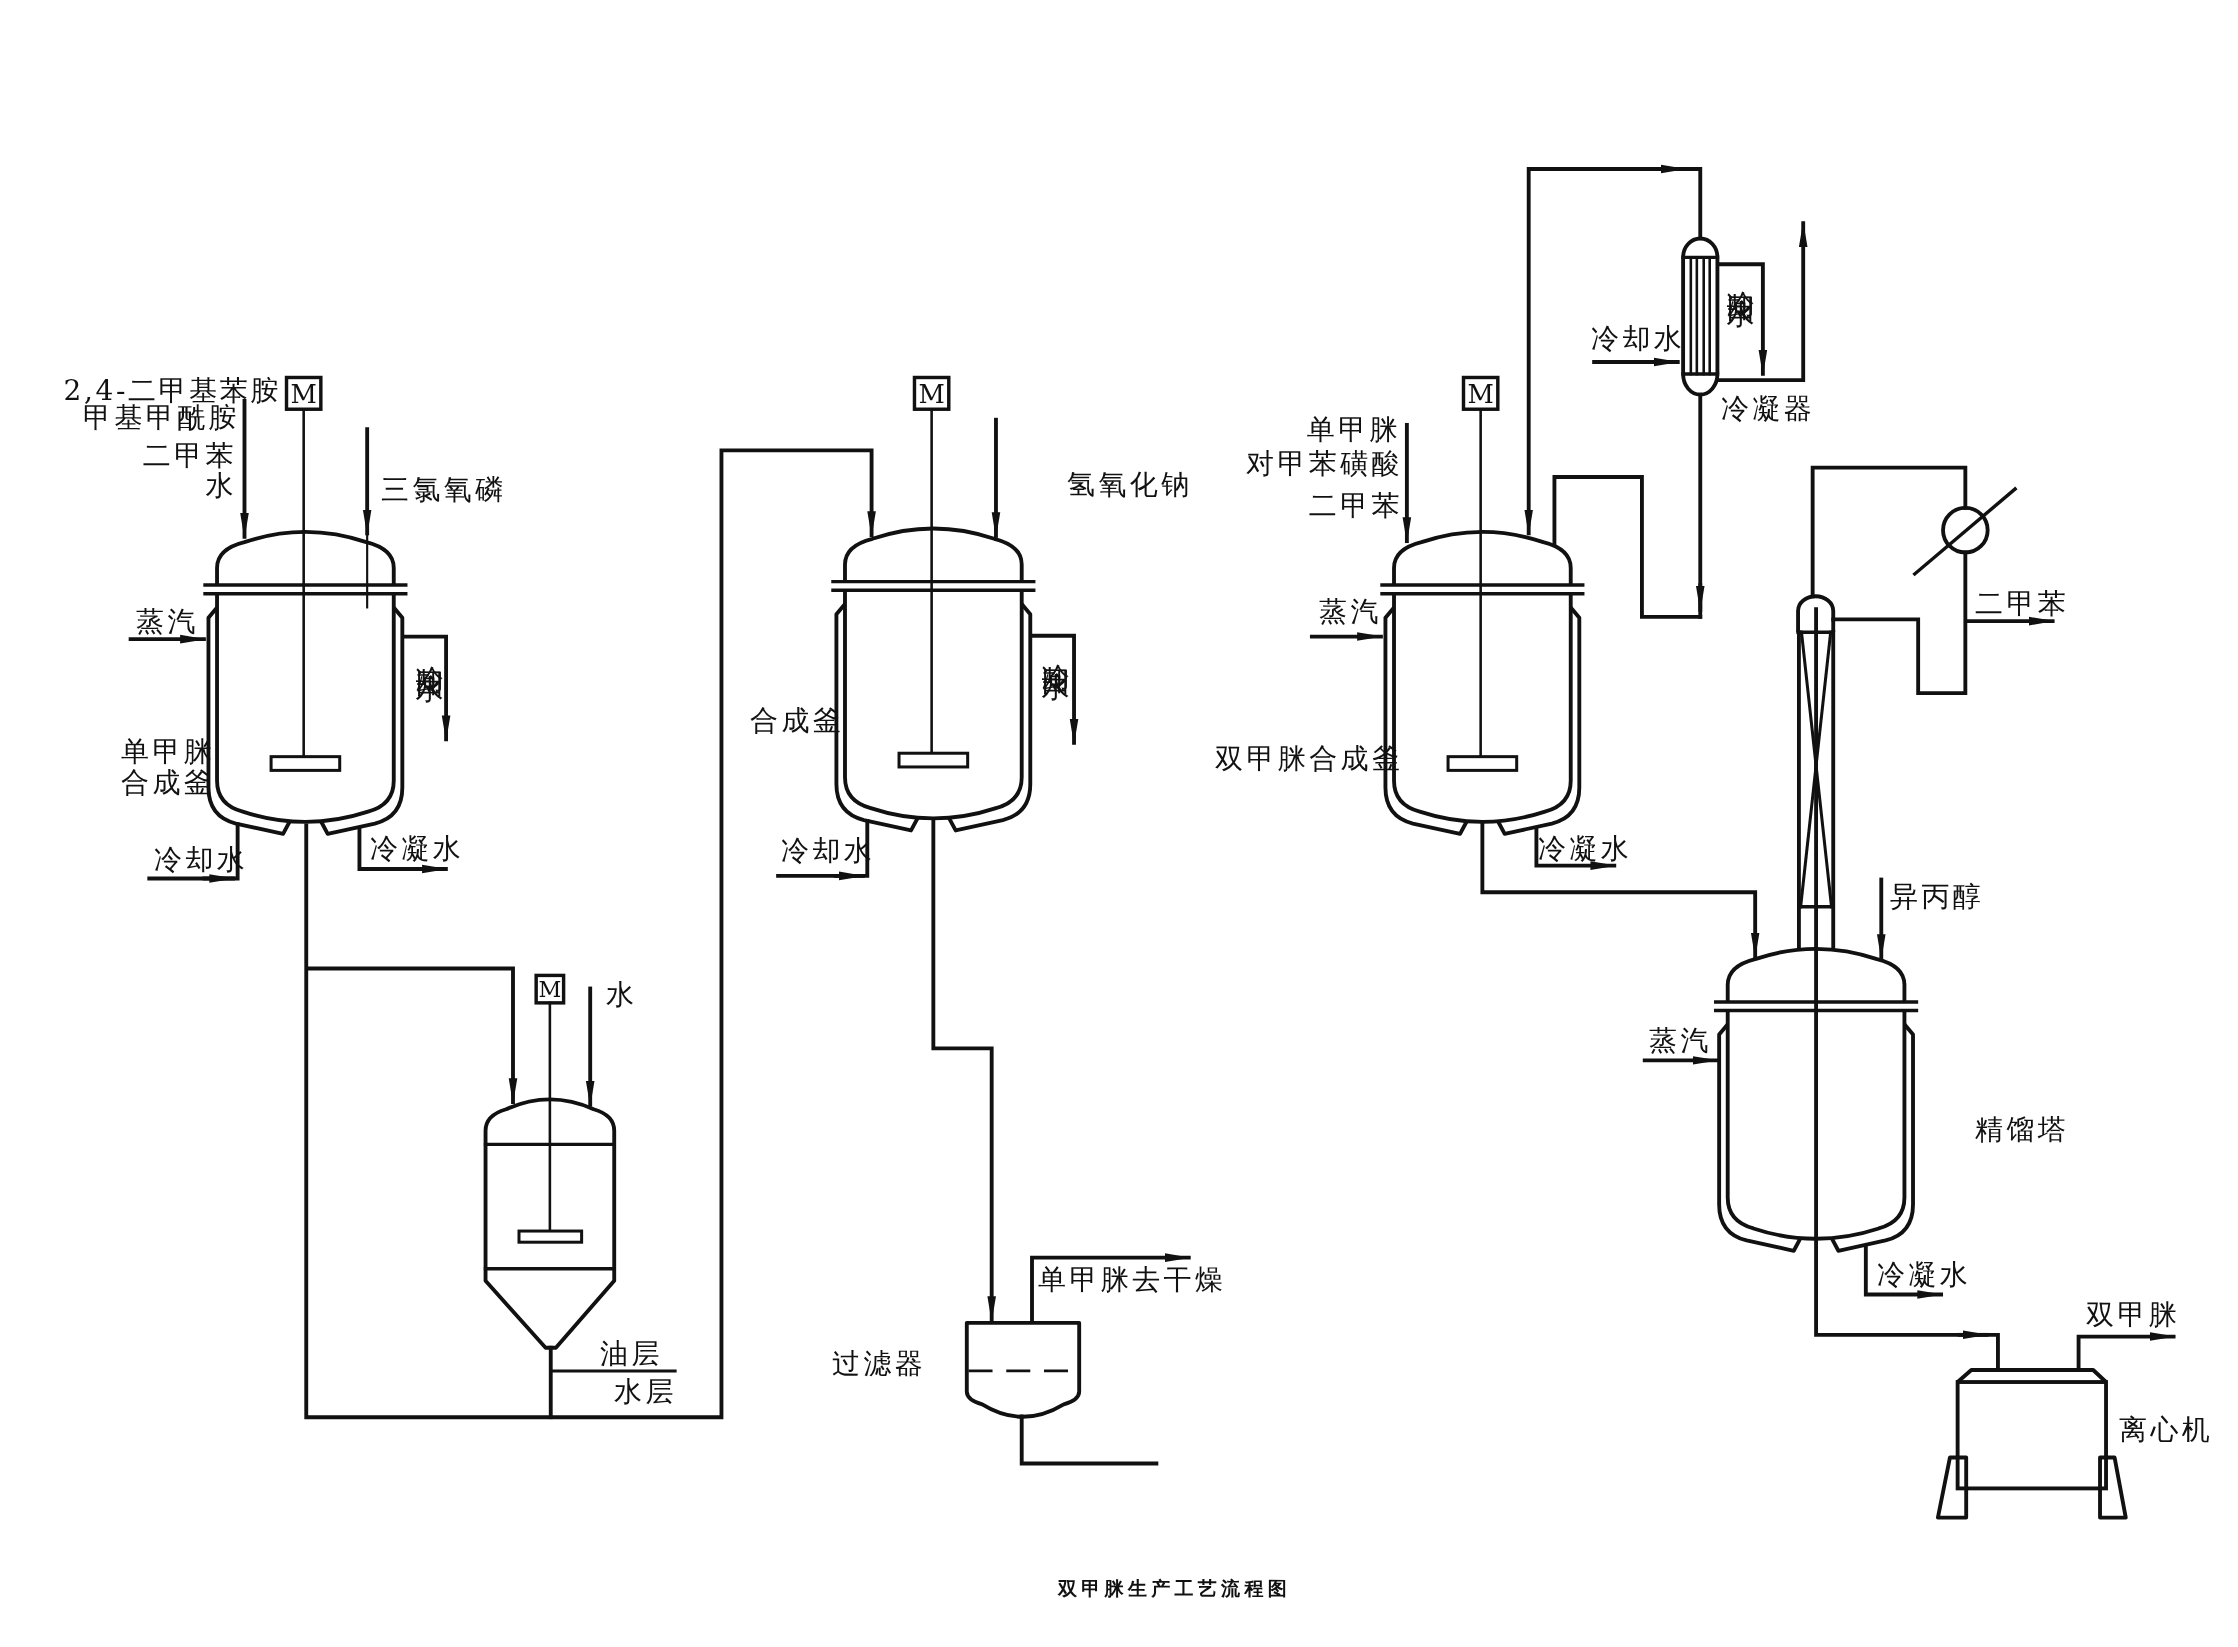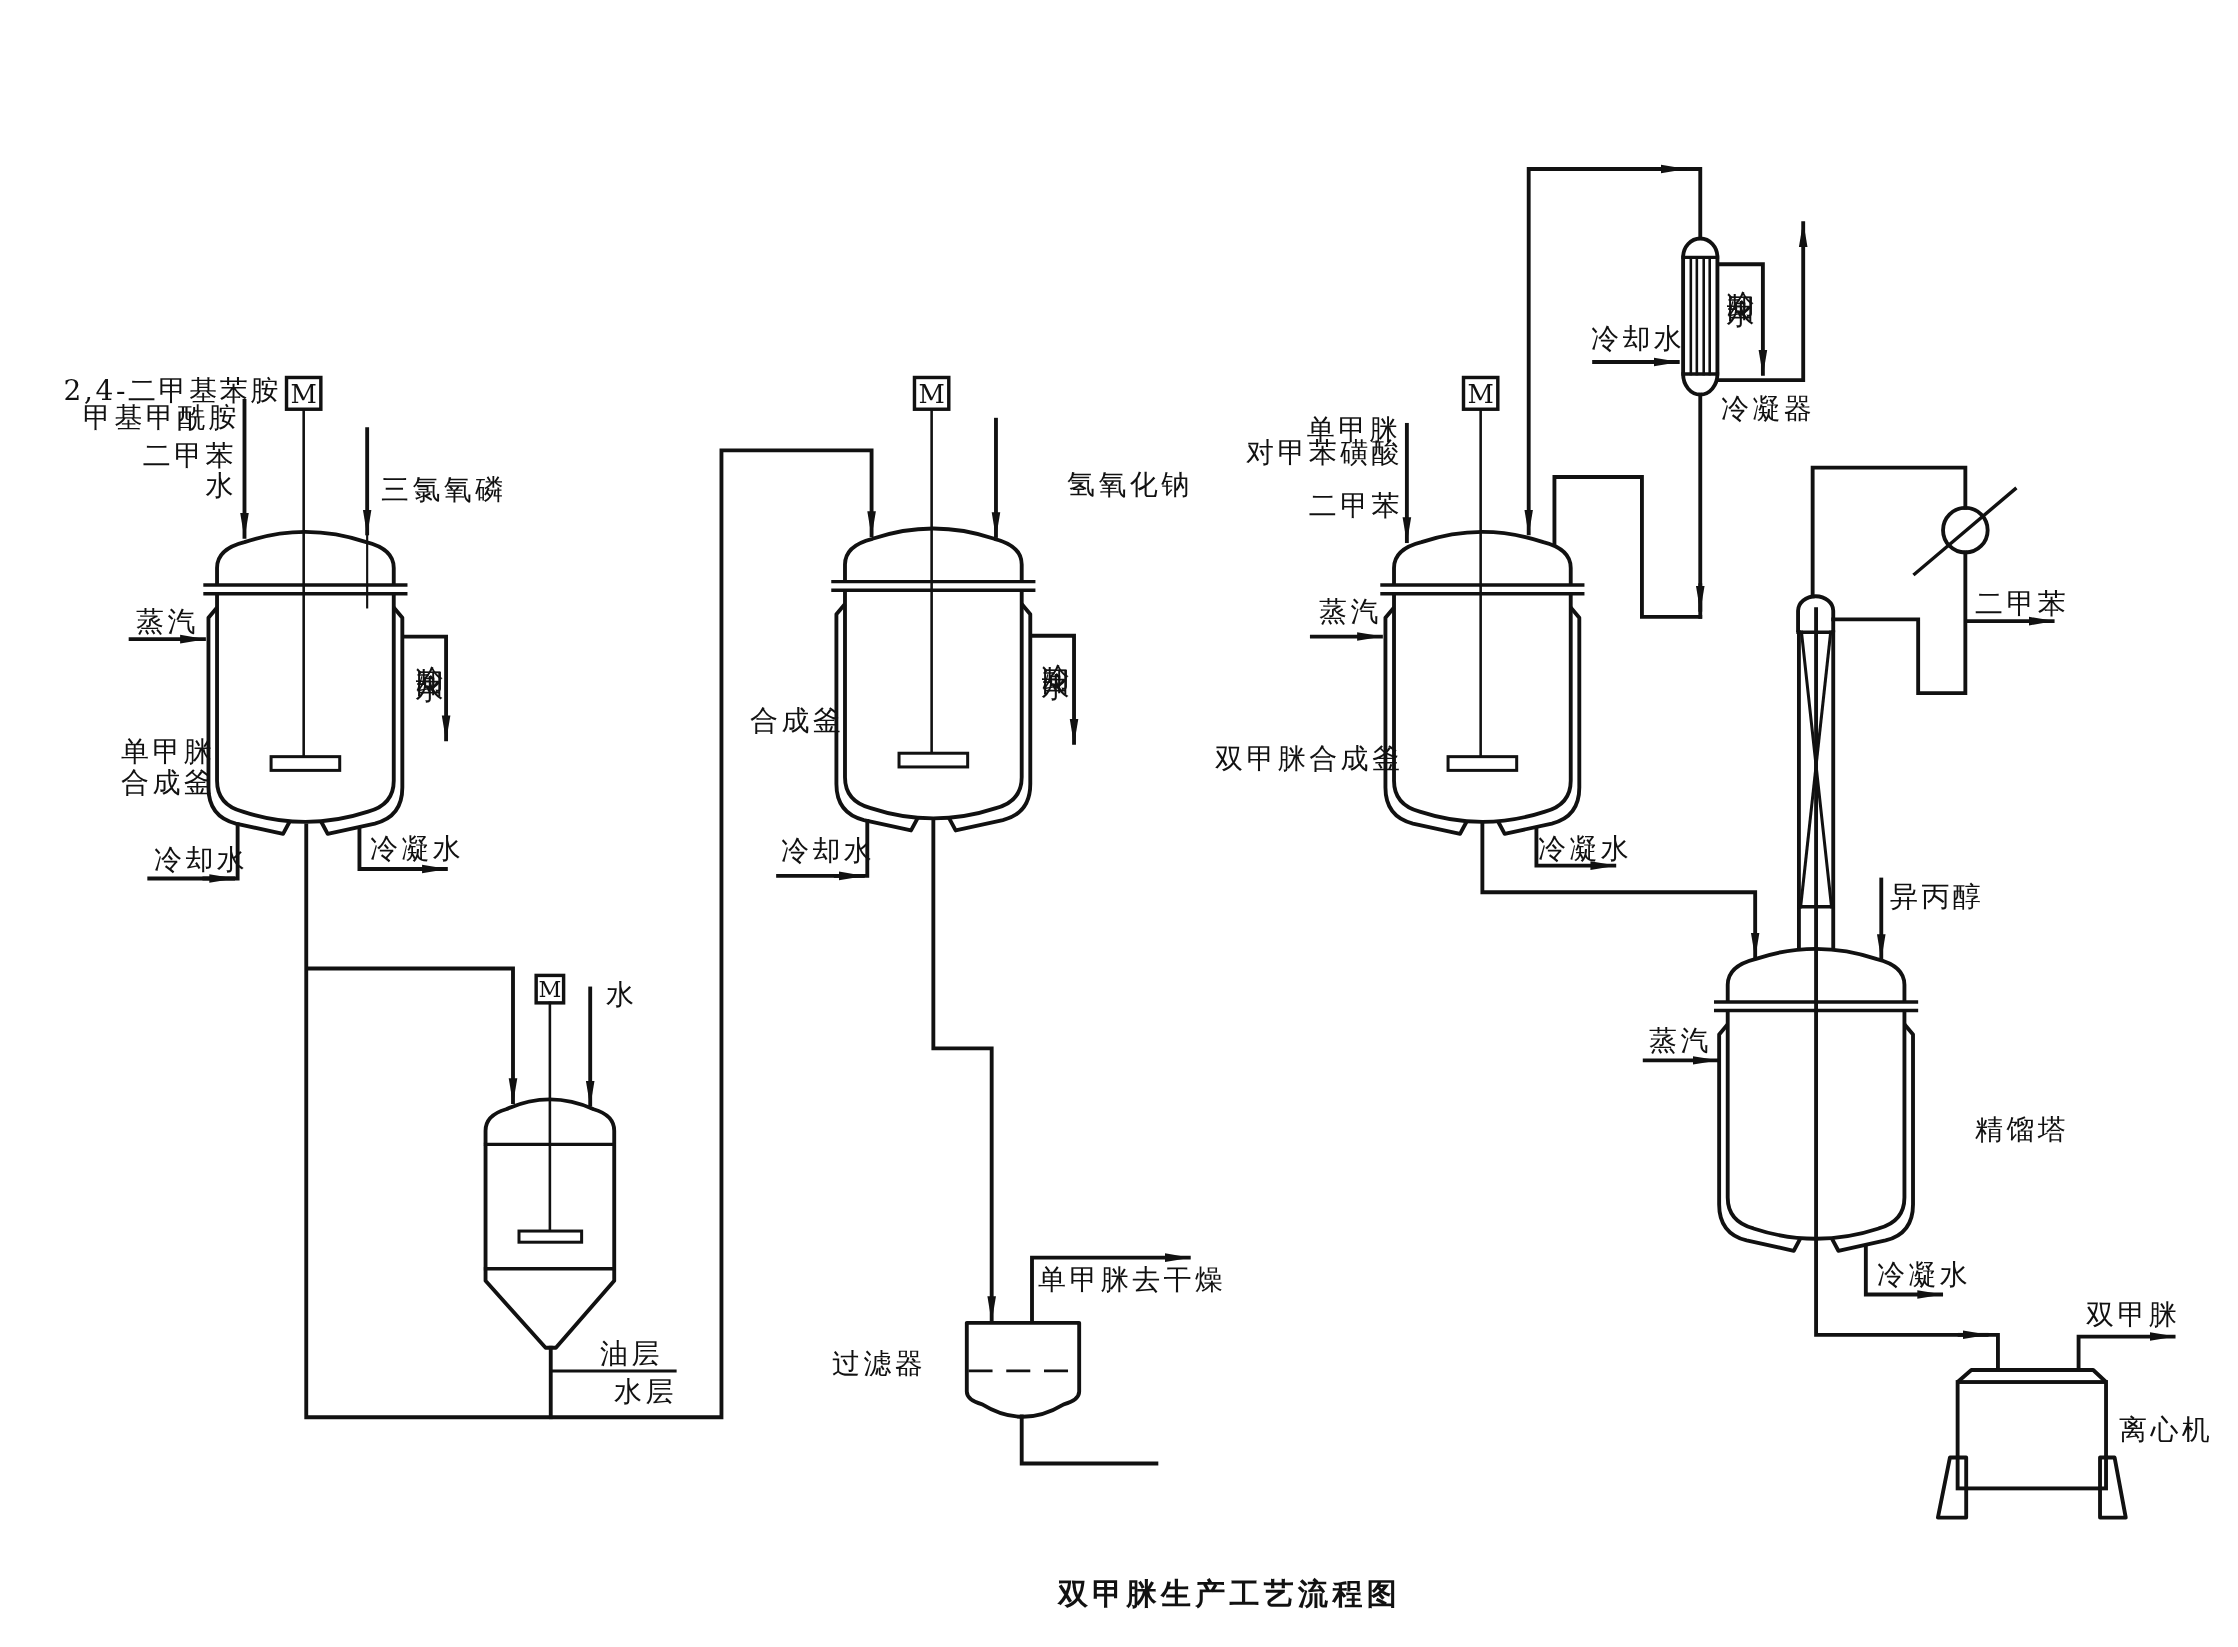--- a/index.html
+++ b/index.html
@@ -9,21 +9,21 @@
     position: absolute;
     font-family: "DejaVu Serif", "Liberation Serif", serif;
     font-size: 28px;
     line-height: 1;
     color: #111111;
     white-space: nowrap;
     letter-spacing: 3.4px;
   }
   .vert { writing-mode: vertical-rl; text-orientation: upright; }
   .tight { letter-spacing: 2.6px; }
-  .title { font-size: 30px; font-weight: bold; letter-spacing: 4.3px; }
+  .title { font-size: 19px; font-weight: bold; letter-spacing: 4.3px; }
 </style>
 </head>
 <body>
 
 <div id="canvas">
 
   <svg id="pfd-svg" width="2239" height="1648" viewBox="0 0 2610 1921" xmlns="http://www.w3.org/2000/svg">
     <defs>
       <marker id="arrowhead" markerUnits="userSpaceOnUse" markerWidth="30" markerHeight="12" refX="30" refY="6" orient="auto">
         <path d="M0,1 L30,6 L0,11 Z" fill="#111111"></path>
@@ -190,21 +190,21 @@
 
   <div class="lbl" style="left:1067px; top:471px;">氢氧化钠</div>
   <div class="lbl" style="left:750px; top:707px;">合成釜</div>
   <div class="lbl vert" style="left:1041px; top:641px;">冷却回水</div>
   <div class="lbl" style="left:781px; top:837px;">冷却水</div>
 
   <div class="lbl" style="left:1038px; top:1266px;">单甲脒去干燥</div>
   <div class="lbl" style="left:832px; top:1350px;">过滤器</div>
 
   <div class="lbl" style="right:838px; top:416px;">单甲脒</div>
-  <div class="lbl" style="right:836px; top:439px;margin-left:12px;">对甲苯磺酸</div>
+  <div class="lbl" style="right:836px; top:450px;margin-left:12px;">对甲苯磺酸</div>
   <div class="lbl" style="right:836px; top:492px;">二甲苯</div>
   <div class="lbl" style="left:1319px; top:598px;">蒸汽</div>
   <div class="lbl" style="left:1215px; top:745px;">双甲脒合成釜</div>
   <div class="lbl" style="left:1538px; top:835px;">冷凝水</div>
 
   <div class="lbl" style="left:1591px; top:325px;">冷却水</div>
   <div class="lbl vert" style="left:1726px; top:268px;">冷却回水</div>
   <div class="lbl" style="left:1721px; top:395px;">冷凝器</div>
 
   <div class="lbl" style="left:1975px; top:590px;">二甲苯</div>

